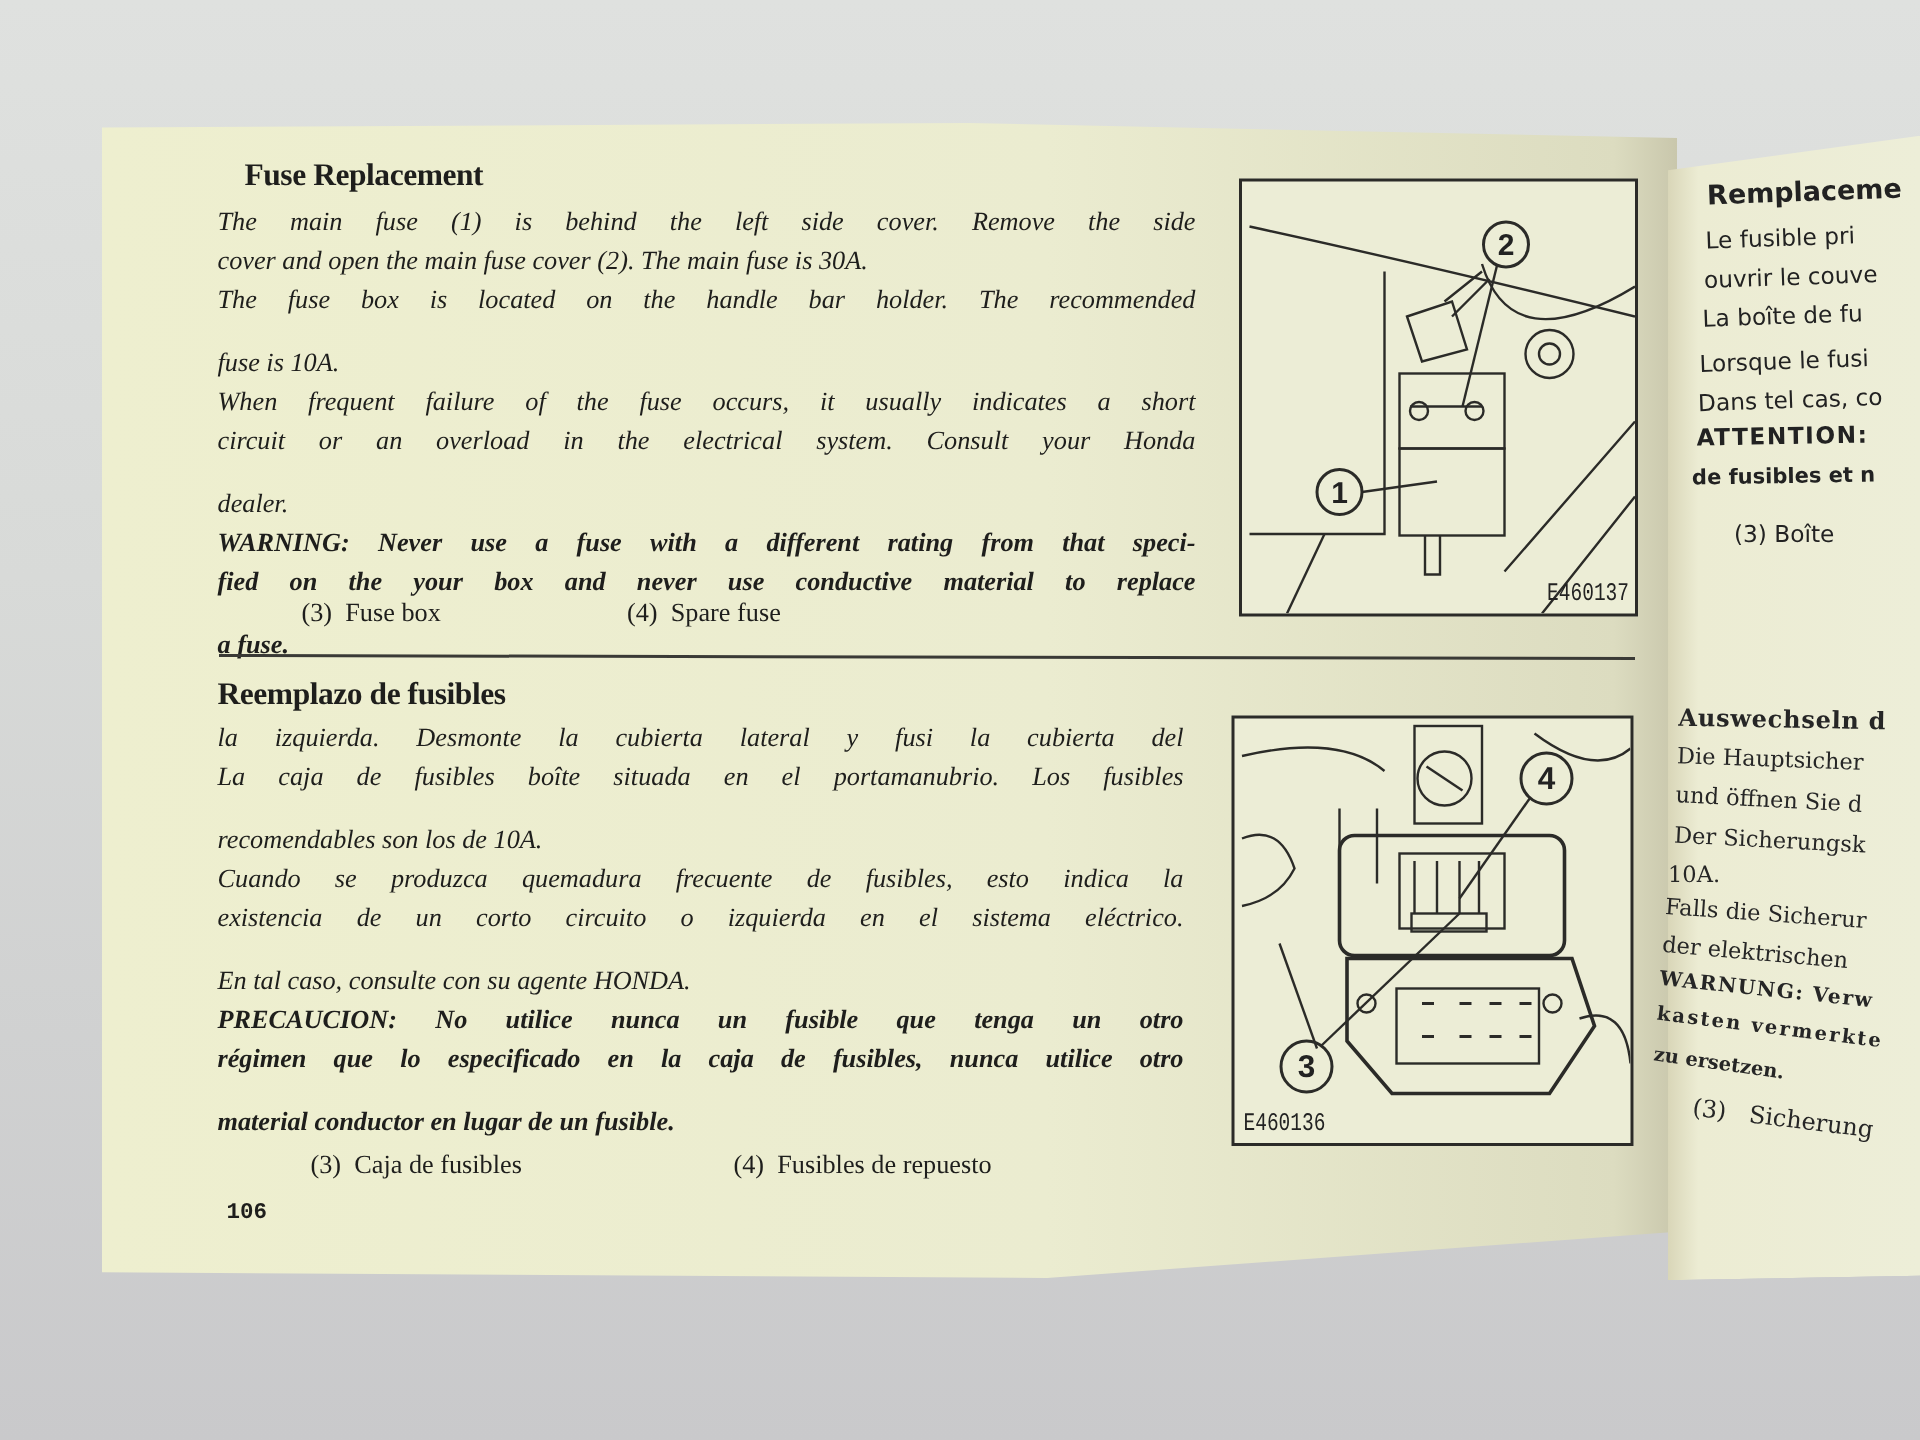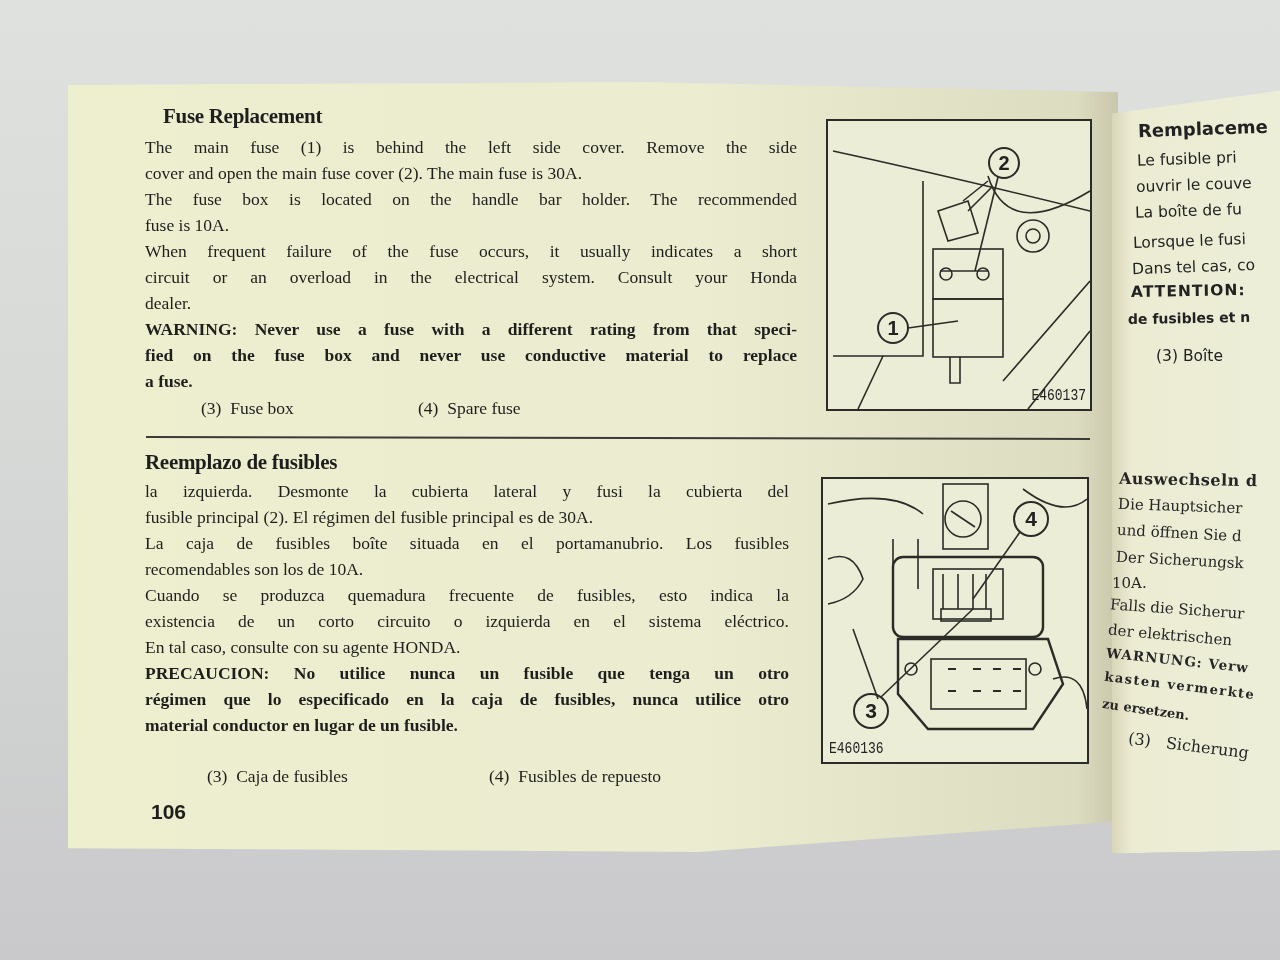--- a/index.html
+++ b/index.html
@@ -16,27 +16,27 @@
   }
   .page-right {
     position: absolute; left: 1112px; top: 92px; width: 168px; height: 760px;
     background: linear-gradient(90deg, #d9d6b8 0%, #ececd3 12%, #edeed8 100%);
     clip-path: polygon(0 20px, 100% 0, 100% 100%, 0 100%);
     transform: skewY(-1deg);
   }
   .text { position: absolute; color: #1e1e1c; }
   .h { font-size: 21px; font-weight: bold; letter-spacing: -0.3px; }
   .p { font-size: 17.5px; line-height: 26px; text-align: justify; width: 652px; }
-  .p .line { display: block; text-align-last: justify; white-space: nowrap; }
-  .p .line.last { text-align-last: left; }
+  .p .line { display: block; text-align-last: justify; white-space: nowrap; font-style: italic; }
+  .p .line.last { text-align-last: left; margin-top: 16px; }
   .bold { font-weight: bold; }
   .caption { font-size: 17.5px; }
   .caption span { display: inline-block; }
   .rule { position: absolute; left: 146px; top: 437px; width: 944px; height: 2px; background: #3a3a36; transform: rotate(0.12deg); }
-  .pagenum { font-family: Liberation Sans, sans-serif; font-size: 21px; font-weight: bold; }
+  .pagenum { font-family: Liberation Mono, monospace; font-size: 15px; font-weight: bold; }
   .fig { position: absolute; border: 2px solid #2b2b28; background: #ecedd6; overflow: hidden; }
   .fig svg { position: absolute; left: 0; top: 0; }
   .fig-code { position: absolute; font-family: "Liberation Mono", monospace; font-size: 13px; color: #222; transform: scaleY(1.3); }
   .fr { font-family: "DejaVu Sans", sans-serif; font-size: 15.5px; color: #222; white-space: nowrap; }
   .de { font-family: "DejaVu Serif", serif; font-size: 15px; color: #262626; white-space: nowrap; }
 </style>
 </head>
 <body>
 
 <div class="page-left"></div>
@@ -45,33 +45,32 @@
 <div class="text h" style="left:145px; top:104px;margin-left:18px;">Fuse Replacement</div>
 <div class="text p" style="left:145px; top:134px;">
   <span class="line">The main fuse (1) is behind the left side cover. Remove the side</span>
   <span class="line" style="text-align-last:left">cover and open the main fuse cover (2). The main fuse is 30A.</span>
   <span class="line">The fuse box is located on the handle bar holder. The recommended</span>
   <span class="line last">fuse is 10A.</span>
   <span class="line">When frequent failure of the fuse occurs, it usually indicates a short</span>
   <span class="line">circuit or an overload in the electrical system. Consult your Honda</span>
   <span class="line last">dealer.</span>
   <span class="line bold">WARNING: Never use a fuse with a different rating from that speci-</span>
-  <span class="line bold">fied on the fuse box and never use conductive material to replace</span>
+  <span class="line bold">fied on the your box and never use conductive material to replace</span>
   <span class="line bold last">a fuse.</span>
 </div>
 <div class="text caption" style="left:201px; top:398px;">
   <span style="width:217px; white-space:pre;">(3)  Fuse box</span><span style="white-space:pre;">(4)  Spare fuse</span>
 </div>
 
 <div class="rule"></div>
 
 <div class="text h" style="left:145px; top:450px;">Reemplazo de fusibles</div>
 <div class="text p" style="left:145px; top:478px; width:644px;">
   <span class="line">la izquierda. Desmonte la cubierta lateral y fusi la cubierta del</span>
-  <span class="line last">fusible principal (2). El régimen del fusible principal es de 30A.</span>
   <span class="line">La caja de fusibles boîte situada en el portamanubrio. Los fusibles</span>
   <span class="line last">recomendables son los de 10A.</span>
   <span class="line">Cuando se produzca quemadura frecuente de fusibles, esto indica la</span>
   <span class="line">existencia de un corto circuito o izquierda en el sistema eléctrico.</span>
   <span class="line last">En tal caso, consulte con su agente HONDA.</span>
   <span class="line bold">PRECAUCION: No utilice nunca un fusible que tenga un otro</span>
   <span class="line bold">régimen que lo especificado en la caja de fusibles, nunca utilice otro</span>
   <span class="line bold last">material conductor en lugar de un fusible.</span>
 </div>
 <div class="text caption" style="left:207px; top:745px;">

